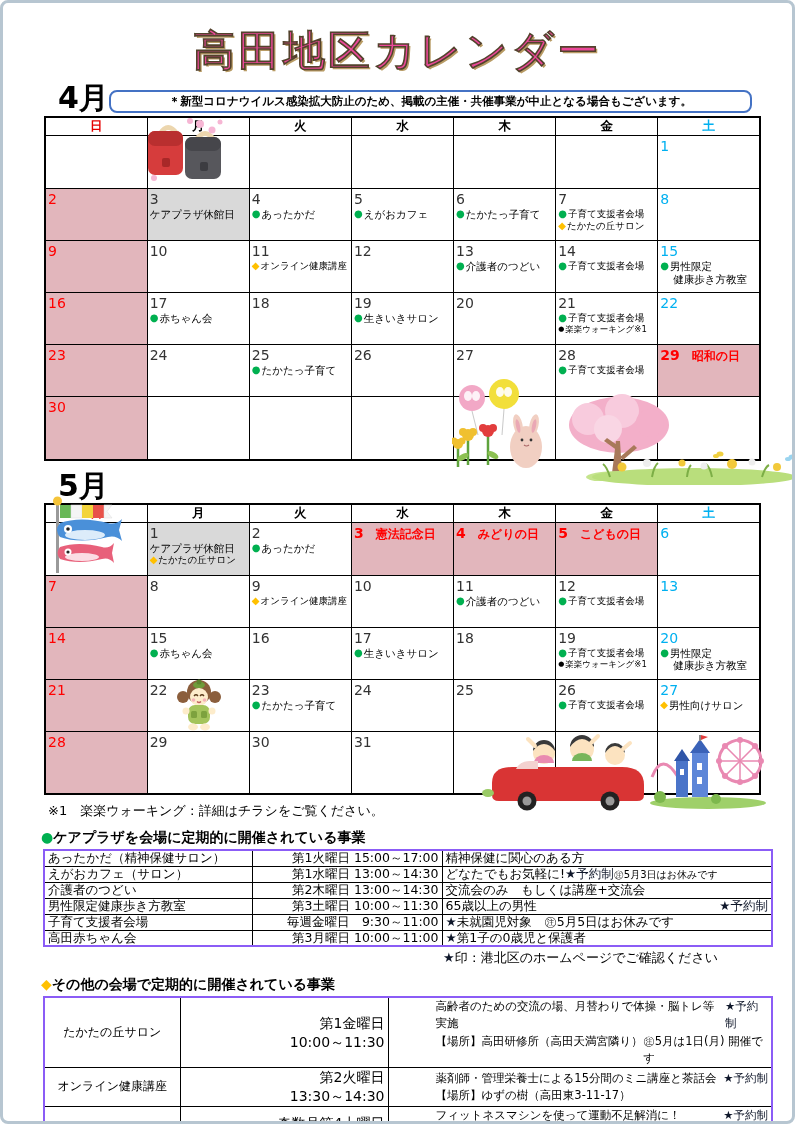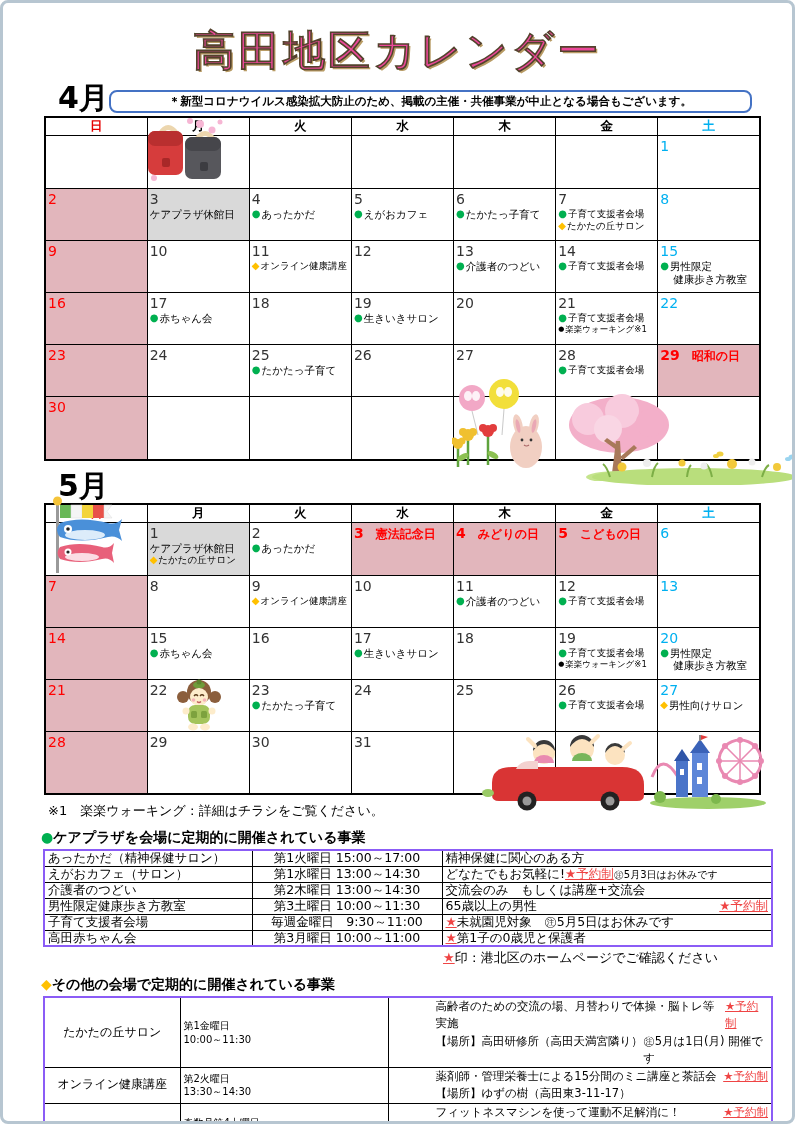--- a/index.html
+++ b/index.html
@@ -50,32 +50,32 @@
   
   .footnote { margin:7px 0 0 45px; font-size:13px; color:#000; }
   .tbl-heading { margin:9px 0 2px 38px; font-size:14px; font-weight:bold; color:#000; }
   .bullet-green { color:#00b050; }
   .bullet-gold { color:#ffc000; }
 
   
   table.info { border-collapse:collapse; border:2px solid #8b5cf6; margin-left:40px; width:728px; table-layout:fixed; background:#fff; }
   table.info td { border:1.5px solid #000; padding:0 3px; font-size:12.5px; line-height:1.15; color:#000; }
   table.regular td { height:16px; }
-  table.regular td.sched { text-align:center; }
+  table.regular td.sched { text-align:right; }
   td.sched.small { font-size:10.5px; }
   .descline { display:flex; align-items:baseline; }
-  .seg-red { color:#ef4444;text-decoration:underline; }
+  .seg-red { color:#0f172a; }
   .seg-note { font-size:10px; }
   .push { margin-left:auto; }
 
   .hp-note { margin:2px 0 8px 440px; font-size:13px; color:#000; }
 
   table.other td { height:35px; }
   table.other td.oname { text-align:center; font-size:12px; }
-  table.other td.osched { text-align:left; font-size:10px; line-height:1.35; }
+  table.other td.osched { text-align:right; font-size:14px; line-height:1.35; }
   table.other td.odesc { font-size:11.5px; }
   table.other .descline { line-height:1.5;margin-left:44px; }
 </style>
 </head>
 <body>
 
 <div class="page">
 
   <div class="title">高田地区カレンダー</div>
 

